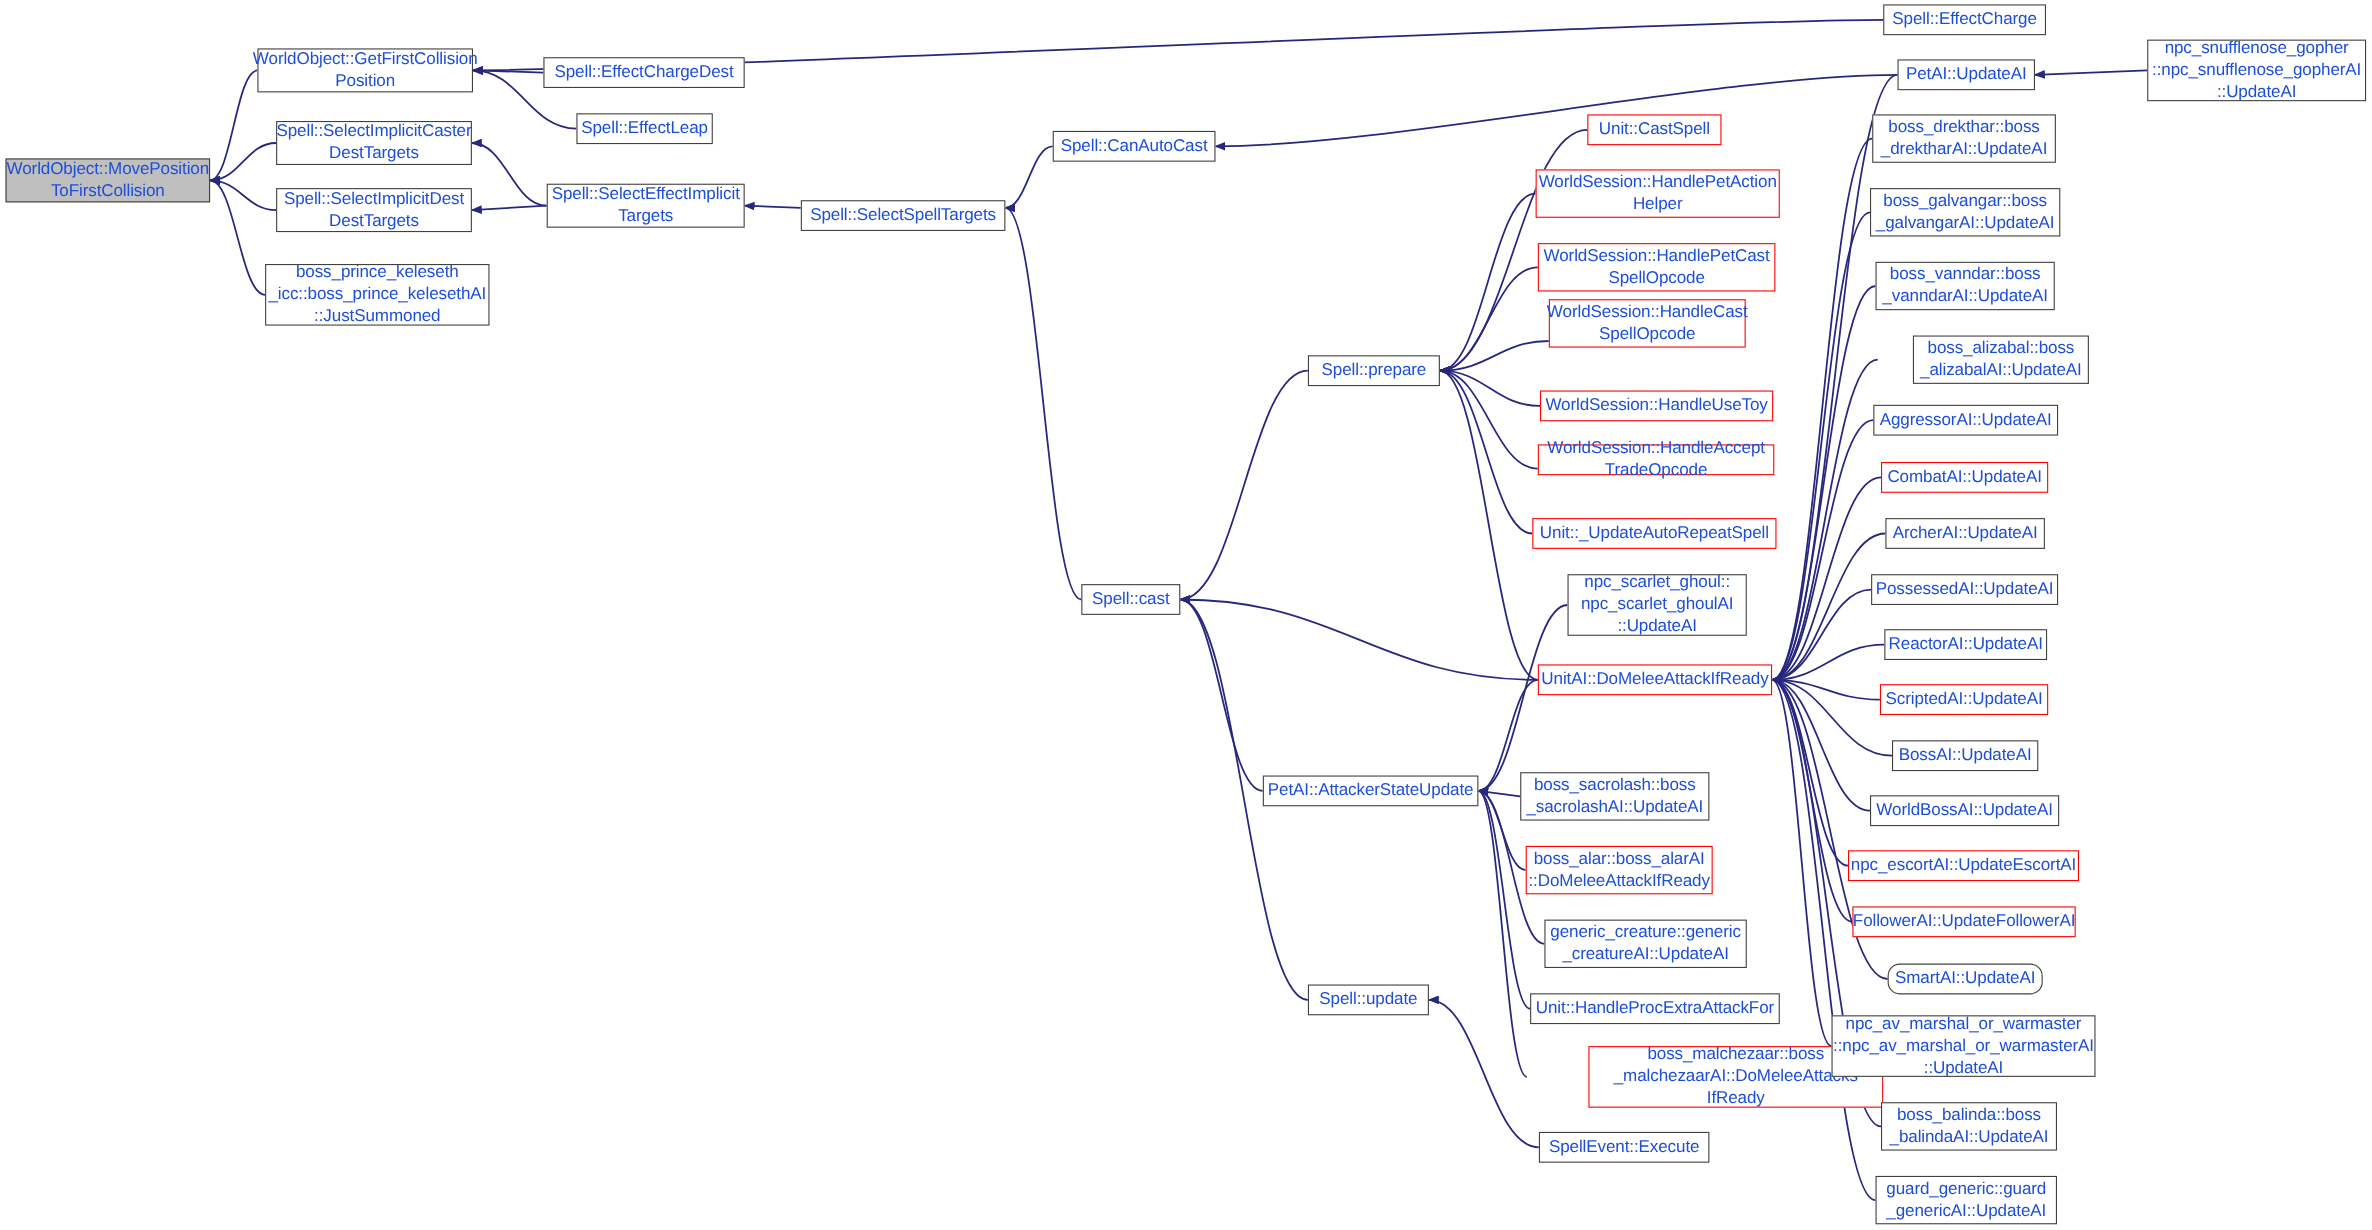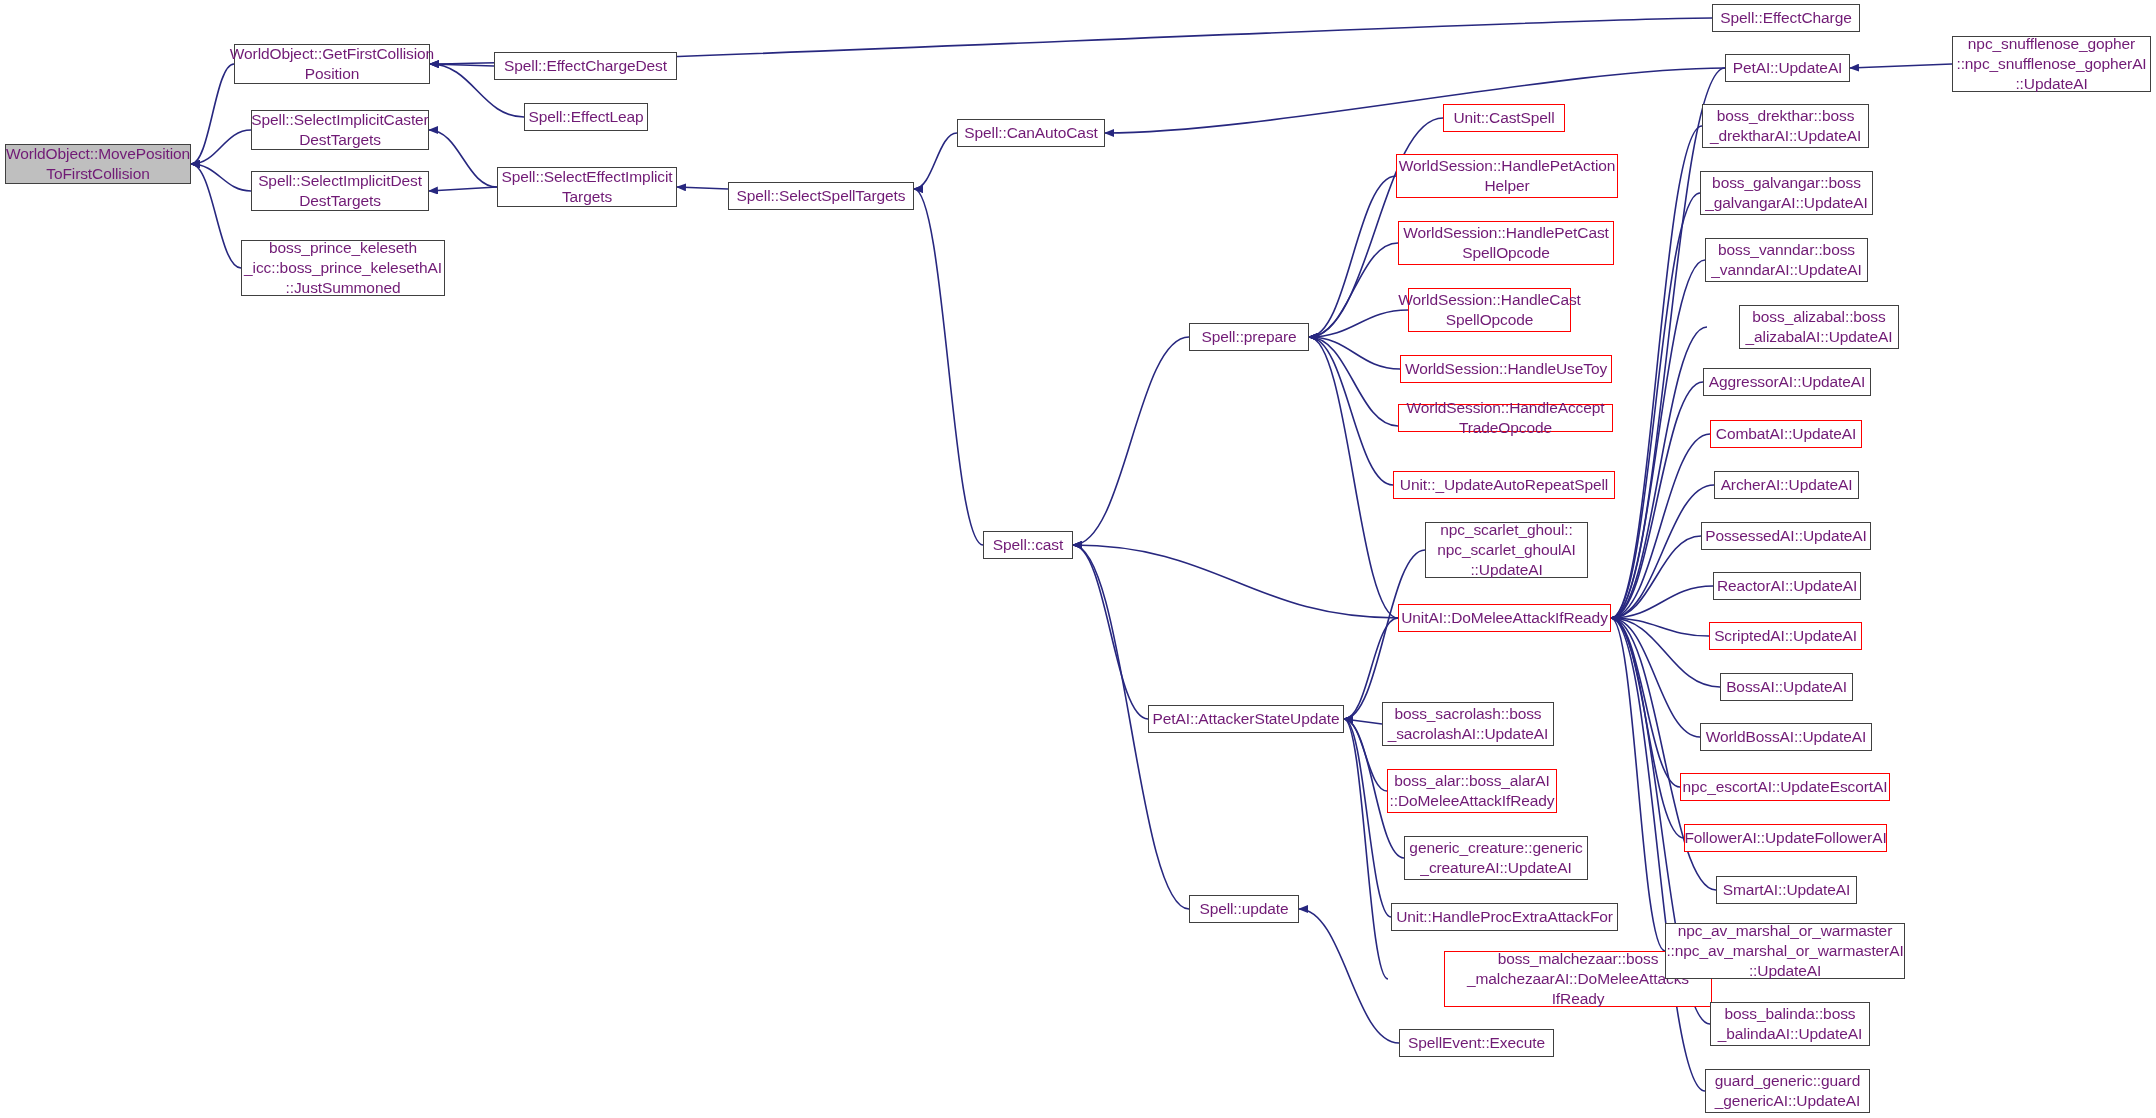--- a/index.html
+++ b/index.html
@@ -27,21 +27,21 @@
   }
   .node {
     position: absolute;
     box-sizing: border-box;
     display: flex;
     align-items: center;
     justify-content: center;
     text-align: center;
     background: #ffffff;
     border: 1px solid #404040;
-    color: #701a75;
+    color: #1d4ed8;
     font-size: 15.5px;
     line-height: 1.30;
     letter-spacing: -0.1px;
     white-space: pre-line;
     padding: 1px 16px;
     z-index: 5;
   }
   .node.red {
     border: 1px solid #ff0000;
   }
@@ -136,21 +136,21 @@
       <div class="node" style="left: 957px; top: 119px; width: 148px; height: 28px;">Spell::CanAutoCast</div>
       <div class="node" style="left: 1189px; top: 323px; width: 120px; height: 28px;">Spell::prepare</div>
       <div class="node" style="left: 983px; top: 531px; width: 90px; height: 28px;">Spell::cast</div>
       <div class="node" style="left: 1148px; top: 705px; width: 196px; height: 28px;">PetAI::AttackerStateUpdate</div>
       <div class="node" style="left: 1189px; top: 895px; width: 110px; height: 28px;">Spell::update</div>
       <div class="node red" style="left: 1443px; top: 104px; width: 122px; height: 28px;">Unit::CastSpell</div>
       <div class="node red" style="left: 1396px; top: 154px; width: 222px; height: 44px;">WorldSession::HandlePetAction
 Helper</div>
       <div class="node red" style="left: 1398px; top: 221px; width: 216px; height: 44px;">WorldSession::HandlePetCast
 SpellOpcode</div>
-      <div class="node red" style="left: 1408px; top: 288px; width: 163px; height: 44px;">WorldSession::HandleCast
+      <div class="node red" style="left: 1408px; top: 272px; width: 179px; height: 44px;">WorldSession::HandleCast
 SpellOpcode</div>
       <div class="node red" style="left: 1400px; top: 355px; width: 212px; height: 28px;">WorldSession::HandleUseToy</div>
       <div class="node red" style="left: 1398px; top: 404px; width: 215px; height: 28px;">WorldSession::HandleAccept
 TradeOpcode</div>
       <div class="node red" style="left: 1393px; top: 471px; width: 222px; height: 28px;">Unit::_UpdateAutoRepeatSpell</div>
       <div class="node" style="left: 1425px; top: 522px; width: 163px; height: 56px;">npc_scarlet_ghoul::
 npc_scarlet_ghoulAI
 ::UpdateAI</div>
       <div class="node red" style="left: 1398px; top: 604px; width: 213px; height: 28px;">UnitAI::DoMeleeAttackIfReady</div>
       <div class="node" style="left: 1382px; top: 702px; width: 172px; height: 44px;">boss_sacrolash::boss
@@ -177,21 +177,21 @@
       <div class="node" style="left: 1703px; top: 368px; width: 168px; height: 28px;">AggressorAI::UpdateAI</div>
       <div class="node red" style="left: 1710px; top: 420px; width: 152px; height: 28px;">CombatAI::UpdateAI</div>
       <div class="node" style="left: 1714px; top: 471px; width: 145px; height: 28px;">ArcherAI::UpdateAI</div>
       <div class="node" style="left: 1701px; top: 522px; width: 170px; height: 28px;">PossessedAI::UpdateAI</div>
       <div class="node" style="left: 1713px; top: 572px; width: 148px; height: 28px;">ReactorAI::UpdateAI</div>
       <div class="node red" style="left: 1709px; top: 622px; width: 153px; height: 28px;">ScriptedAI::UpdateAI</div>
       <div class="node" style="left: 1720px; top: 673px; width: 133px; height: 28px;">BossAI::UpdateAI</div>
       <div class="node" style="left: 1700px; top: 723px; width: 172px; height: 28px;">WorldBossAI::UpdateAI</div>
       <div class="node red" style="left: 1680px; top: 773px; width: 210px; height: 28px;">npc_escortAI::UpdateEscortAI</div>
       <div class="node red" style="left: 1684px; top: 824px; width: 203px; height: 28px;">FollowerAI::UpdateFollowerAI</div>
-      <div class="node" style="left: 1716px; top: 876px; width: 141px; height: 28px;">SmartAI::UpdateAI</div>
+      <div class="node" style="left: 1716px; top: 876px; width: 141px; height: 28px; border-radius: 11px;">SmartAI::UpdateAI</div>
       <div class="node" style="left: 1665px; top: 923px; width: 240px; height: 56px;">npc_av_marshal_or_warmaster
 ::npc_av_marshal_or_warmasterAI
 ::UpdateAI</div>
       <div class="node" style="left: 1710px; top: 1002px; width: 160px; height: 44px;">boss_balinda::boss
 _balindaAI::UpdateAI</div>
       <div class="node" style="left: 1705px; top: 1069px; width: 165px; height: 44px;">guard_generic::guard
 _genericAI::UpdateAI</div>
       <div class="node" style="left: 1952px; top: 36px; width: 199px; height: 56px;">npc_snufflenose_gopher
 ::npc_snufflenose_gopherAI
 ::UpdateAI</div>

